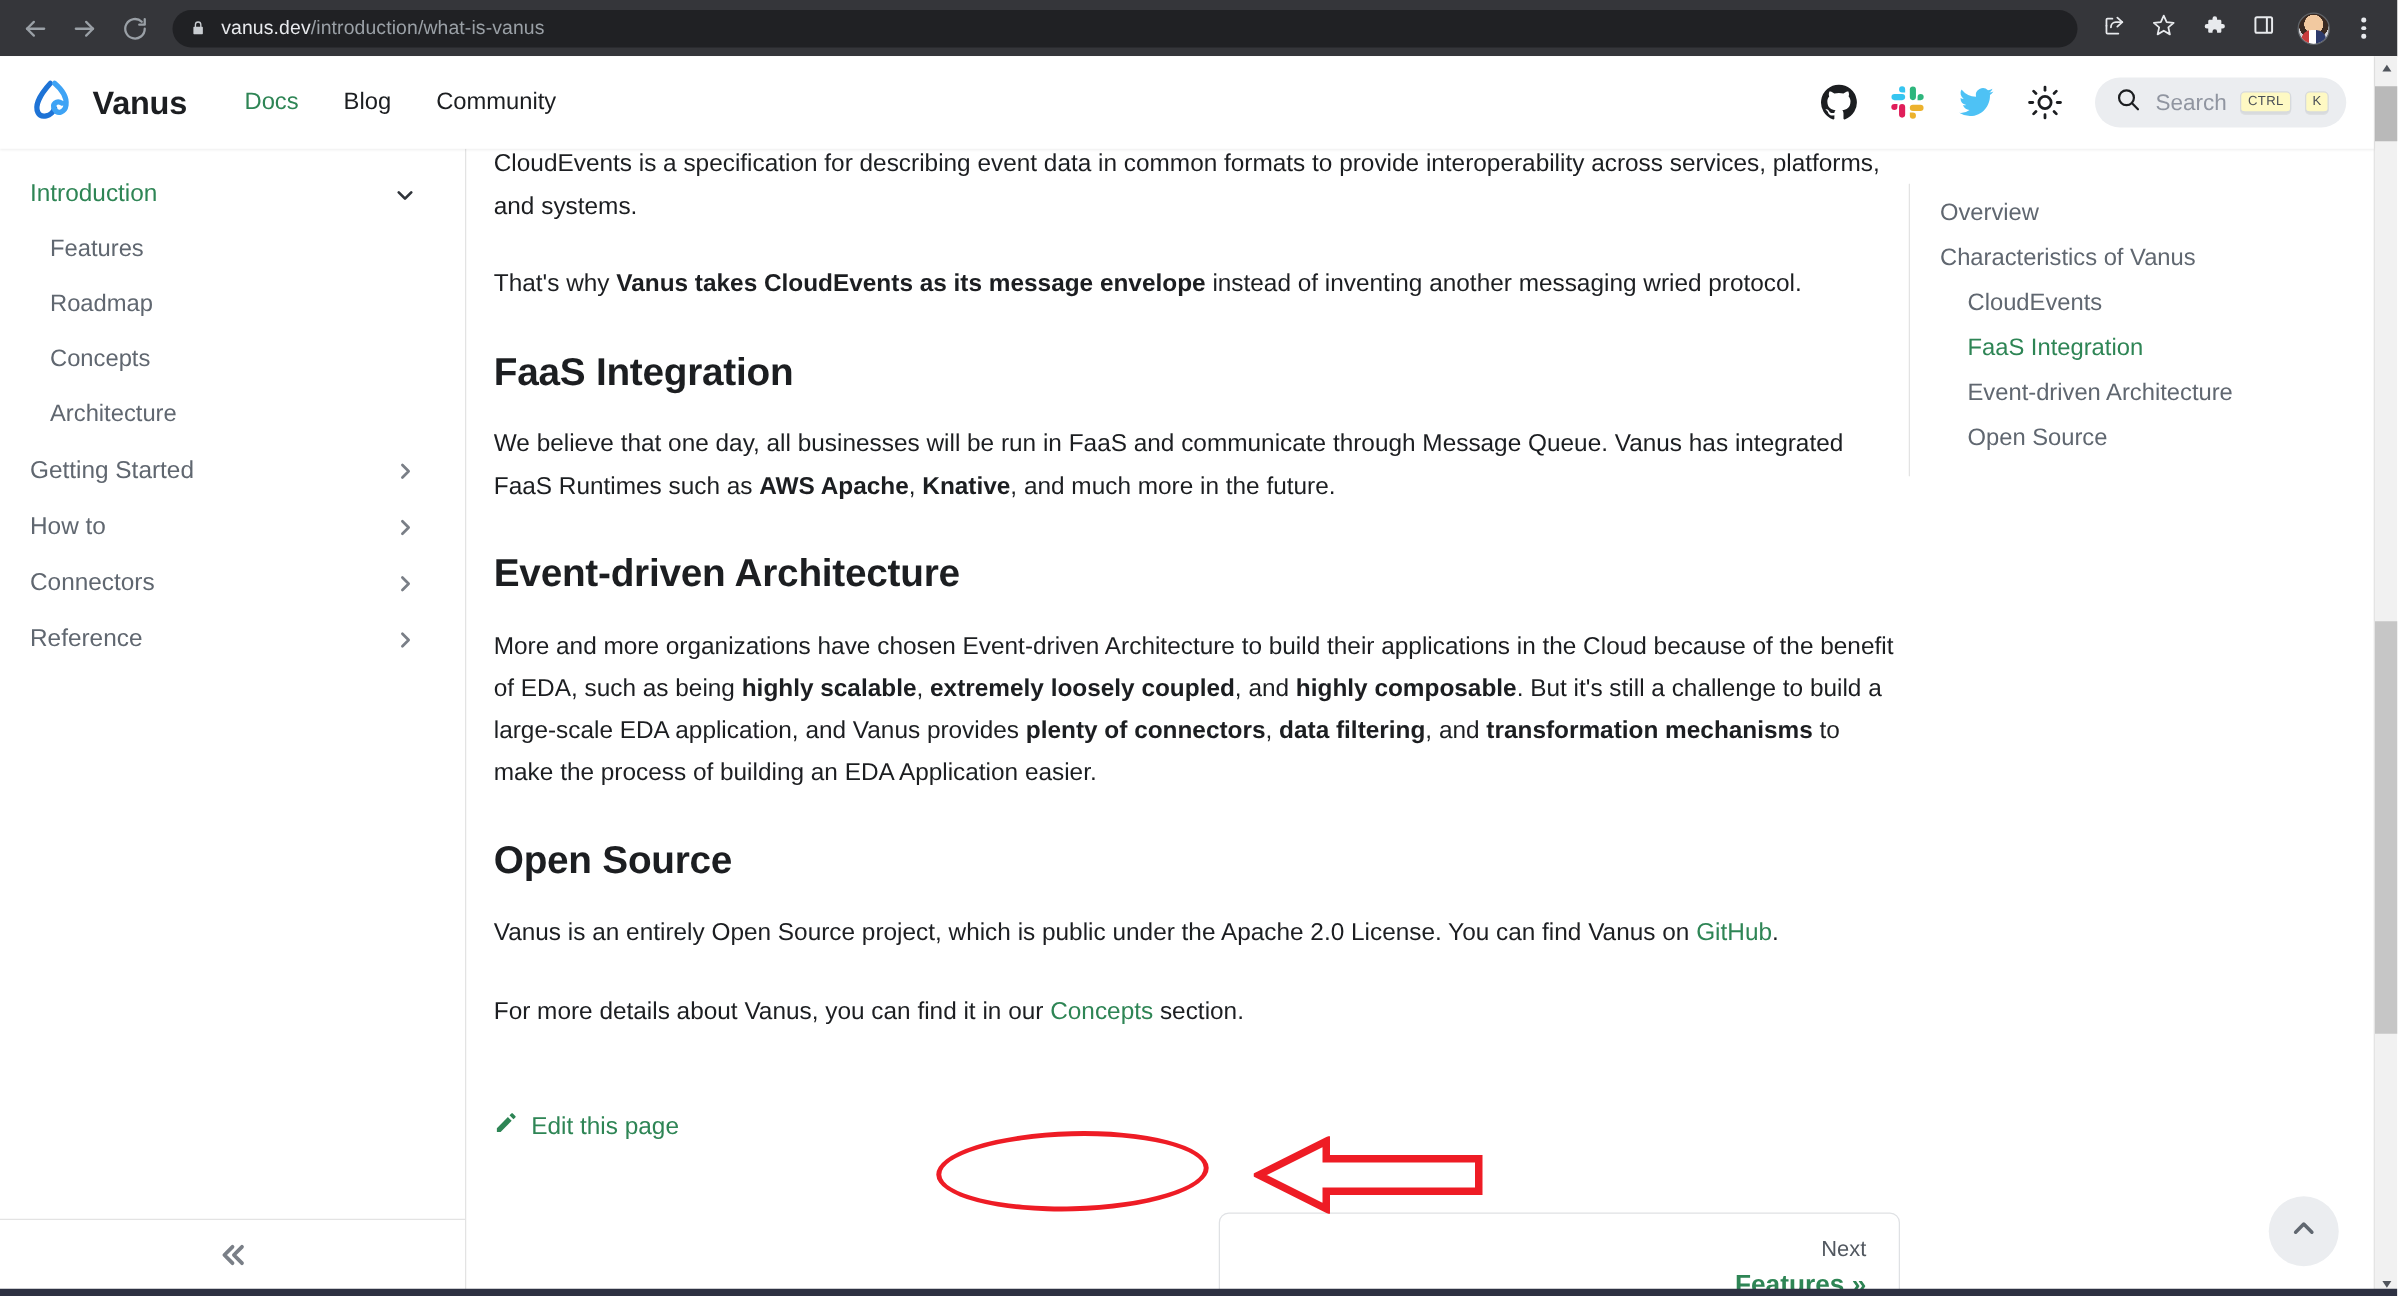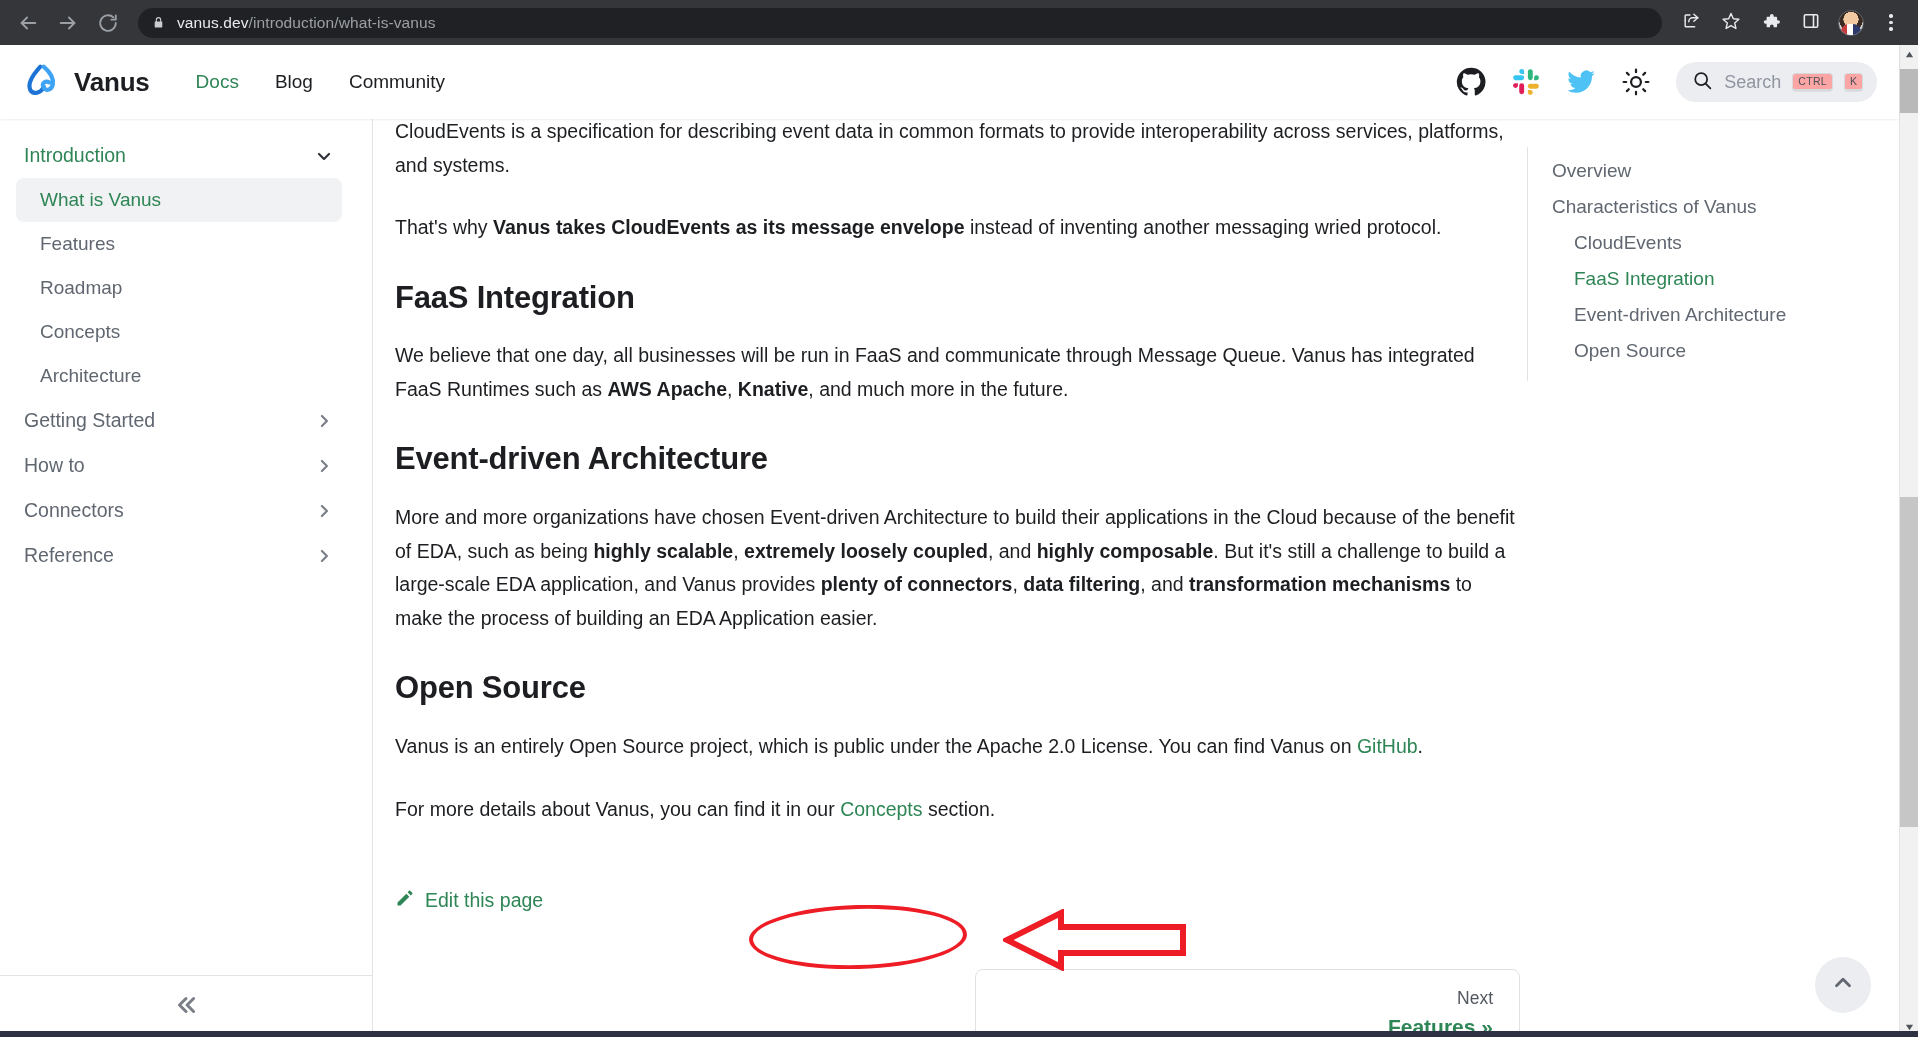--- a/index.html
+++ b/index.html
@@ -64,21 +64,21 @@
   }
   .nav-links a.active { color:#2e8555; }
   .header-right { margin-left:auto; display:flex; align-items:center; gap:26px; }
   .hicon { display:flex; align-items:center; justify-content:center; }
   .searchbox {
     display:flex; align-items:center; gap:11px; background:#ebedf0;
     border-radius:20px; height:40px; padding:0 14px 0 16px; min-width:196px;
   }
   .search-placeholder { color:#9095a0; font-size:18px; }
   .kbd {
-    background:#fca5a5; border:1px solid #d7dadd; border-bottom-width:2px;
+    background:#fef9c3; border:1px solid #d7dadd; border-bottom-width:2px;
     border-radius:4px; font-size:10.5px; color:#4a4f57; padding:2px 5px 3px;
     font-family:"Liberation Sans", sans-serif; line-height:1;
     box-shadow:0 1px 0 rgba(0,0,0,.06);
   }
   .kbd.k-ctrl { letter-spacing:.3px; }
 
   
   .body-split { display:flex; height:918px; }
 
   
@@ -340,23 +340,20 @@
 
         <div class="menu-row cat-open">
           <span>Introduction</span>
           <span class="chev">
             <svg width="20" height="20" viewBox="0 0 24 24" fill="none" stroke="#30343a" stroke-width="2.6" stroke-linecap="round" stroke-linejoin="round">
                   <polyline points="6 9.5 12 15.5 18 9.5"></polyline>
                 </svg>
           </span>
         </div>
 
-        <div class="menu-row sub active">
-          <span>What is Vanus</span>
-        </div>
         <div class="menu-row sub">
           <span>Features</span>
         </div>
         <div class="menu-row sub">
           <span>Roadmap</span>
         </div>
         <div class="menu-row sub">
           <span>Concepts</span>
         </div>
         <div class="menu-row sub">

